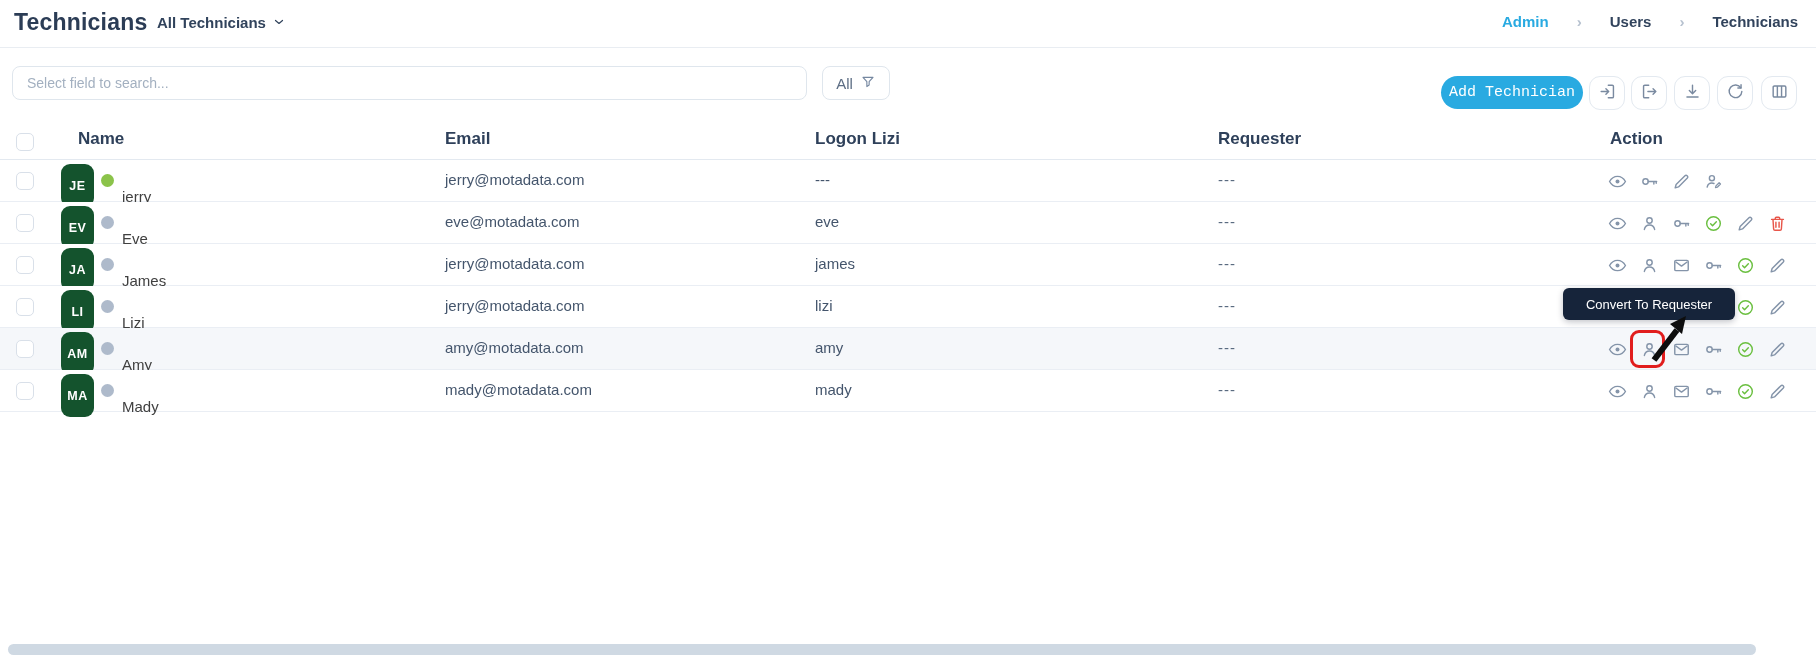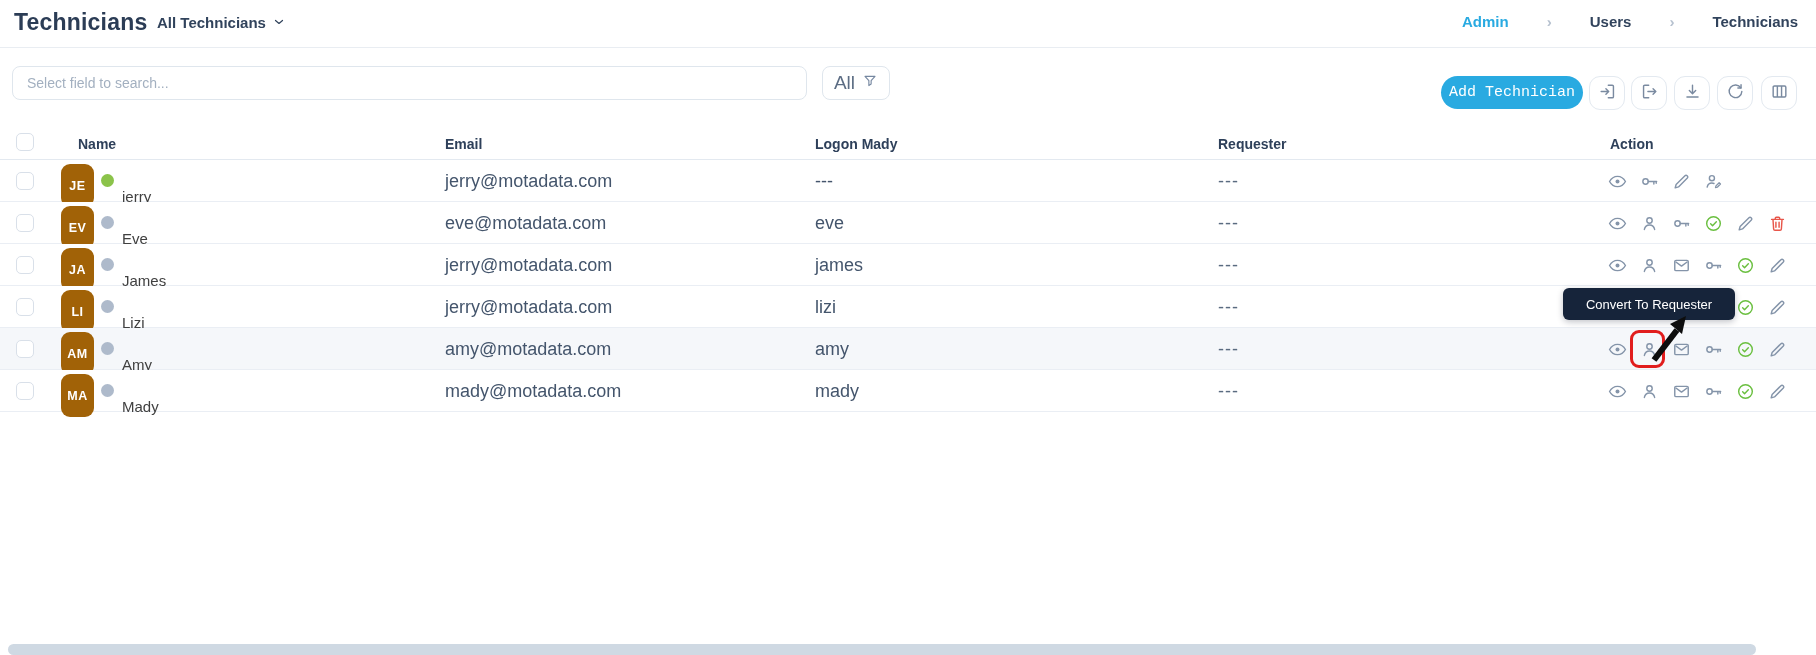--- a/index.html
+++ b/index.html
@@ -5,51 +5,51 @@
   * { margin:0; padding:0; box-sizing:border-box; }
   html,body { background:#fff; }
   body { font-family:"Liberation Sans", sans-serif; color:#32435c; }
   .page { position:relative; width:1816px; height:655px; background:#fff; overflow:hidden; }
 
   
   .topbar { position:absolute; top:0; left:0; width:1816px; height:48px; border-bottom:1px solid #e9edf2;padding-left:32px; }
   .page-title { position:absolute; left:14px; top:9px; font-size:23px; font-weight:700; color:#2b3c55; letter-spacing:.2px; }
   .view-selector { position:absolute; left:157px; top:14px; font-size:15px; font-weight:600; color:#31435c; display:flex; align-items:center; gap:7px; cursor:pointer; }
   .view-selector svg { stroke:#31435c; }
-  .breadcrumb { position:absolute; right:18px; top:13px; display:flex; align-items:center; gap:38px; font-size:15px; font-weight:600; }
+  .breadcrumb { position:absolute; right:18px; top:13px; display:flex; align-items:center; gap:28px; font-size:15px; font-weight:600; }
   .crumb { color:#31435c; cursor:pointer; }
   .crumb.active { color:#29aae1; }
   .crumb-sep { color:#b7c2d0; font-size:15px; }
 
   
   .search-input { position:absolute; left:12px; top:66px; width:795px; height:34px; border:1px solid #dfe6ed; border-radius:8px; padding:0 14px; font-size:14px; color:#0f172a; outline:none; font-family:"Liberation Sans", sans-serif; }
   .search-input::placeholder { color:#a3b0c0; }
-  .filter-btn { position:absolute; left:822px; top:66px; width:68px; height:34px; border:1px solid #dfe6ed; border-radius:8px; background:#fff; display:flex; align-items:center; justify-content:center; gap:7px; font-size:19px; color:#5c6d84; cursor:pointer; }
+  .filter-btn { position:absolute; left:822px; top:66px; width:68px; height:34px; border:1px solid #dfe6ed; border-radius:8px; background:#fff; display:flex; align-items:center; justify-content:center; gap:7px; font-size:15px; color:#5c6d84; cursor:pointer; }
   .filter-btn svg { stroke:#7587a0; }
   .add-btn { position:absolute; left:1441px; top:76px; width:142px; height:33px; border:none; border-radius:17px; background:#29aae1; color:#fff; font-size:15px; font-weight:500; cursor:pointer; font-family:Liberation Mono, monospace; }
   .tool-icon-btn { position:absolute; top:76px; width:36px; height:34px; border:1px solid #e3e9f0; border-radius:11px; background:#fff; display:flex; align-items:center; justify-content:center; cursor:pointer; }
   .tool-icon-btn svg { stroke:#7a8aa0; }
   .tib-0{left:1589px}.tib-1{left:1631px}.tib-2{left:1674px}.tib-3{left:1717px}.tib-4{left:1761px}
 
   
   .thead { position:absolute; top:125px; left:0; width:1816px; height:35px; border-bottom:1px solid #e3e9f0; }
-  .th { position:absolute; top:11px; font-size:14px; font-weight:700; color:#2e405a; }
+  .th { position:absolute; top:4px; font-size:17px; font-weight:700; color:#2e405a; }
   .checkbox { position:absolute; width:18px; height:18px; border:1.5px solid #d9e0e9; border-radius:5px; background:#fff; cursor:pointer; }
   .thead .checkbox { left:16px; top:8px; }
 
   .row { position:absolute; left:0; width:1816px; height:42px; border-bottom:1px solid #eaeef4; background:#fff; }
   .row.hl { background:#f5f7fa;padding-left:44px; }
   .r0{top:160px}.r1{top:202px}.r2{top:244px}.r3{top:286px}.r4{top:328px}.r5{top:370px}
   .row .checkbox { left:16px; top:12px; }
-  .avatar { position:absolute; left:61px; top:4px; width:33px; height:43px; border-radius:9px; background:#a16207; color:#fff; font-size:12.5px; font-weight:700; display:flex; align-items:center; justify-content:center; letter-spacing:.5px; }
+  .avatar { position:absolute; left:61px; top:4px; width:33px; height:43px; border-radius:9px; background:#14532d; color:#fff; font-size:12.5px; font-weight:700; display:flex; align-items:center; justify-content:center; letter-spacing:.5px; }
   .status-dot { position:absolute; left:101px; top:14px; width:13px; height:13px; border-radius:50%; }
   .dot-available { background:#8bc34a; }
   .dot-offline { background:#aebacb; }
   .name-link { position:absolute; left:122px; top:28px; font-size:15px; color:#404040; cursor:pointer; }
-  .cell { position:absolute; top:11px; font-size:18px; color:#44556c; }
+  .cell { position:absolute; top:11px; font-size:15px; color:#44556c; }
   .c-email{left:445px}.c-logon{left:815px}
   .c-dept{left:1218px; color:#5a6b80; letter-spacing:1px;}
   .actions { position:absolute; left:1608px; top:0; height:42px; display:flex; align-items:center; gap:13px; }
   .act { width:19px; height:19px; display:inline-flex; align-items:center; justify-content:center; cursor:pointer; }
   .act svg { stroke:#8494a9; }
   .act.green svg { stroke:#6abf3f; }
   .act.red svg { stroke:#e8564a; }
 
   
   .tooltip { position:absolute; left:1563px; top:288px; width:172px; height:32px; background:#16243a; border-radius:6px; color:#fff; font-size:13px; display:flex; align-items:center; justify-content:center; z-index:30; box-shadow:0 2px 6px rgba(10,20,40,.25); }
@@ -175,21 +175,21 @@
   <button class="tool-icon-btn tib-4">
       <span><svg width="19" height="19" viewBox="0 0 24 24">
           <use href="#i-columns"></use>
         </svg></span>
     </button>
 
   <div class="thead">
     <div class="checkbox"></div>
     <div class="th" style="left:78px">Name</div>
     <div class="th" style="left:445px">Email</div>
-    <div class="th" style="left:815px">Logon Mady</div>
+    <div class="th" style="left:815px">Logon Lizi</div>
     <div class="th" style="left:1218px">Requester</div>
     <div class="th" style="left:1610px">Action</div>
   </div>
 
   <div class="row r0">
     <div class="checkbox"></div>
     <div class="avatar">JE</div>
     <div class="status-dot dot-available"></div>
     <a class="name-link">jerry</a>
     <div class="cell c-email">jerry@motadata.com</div>

